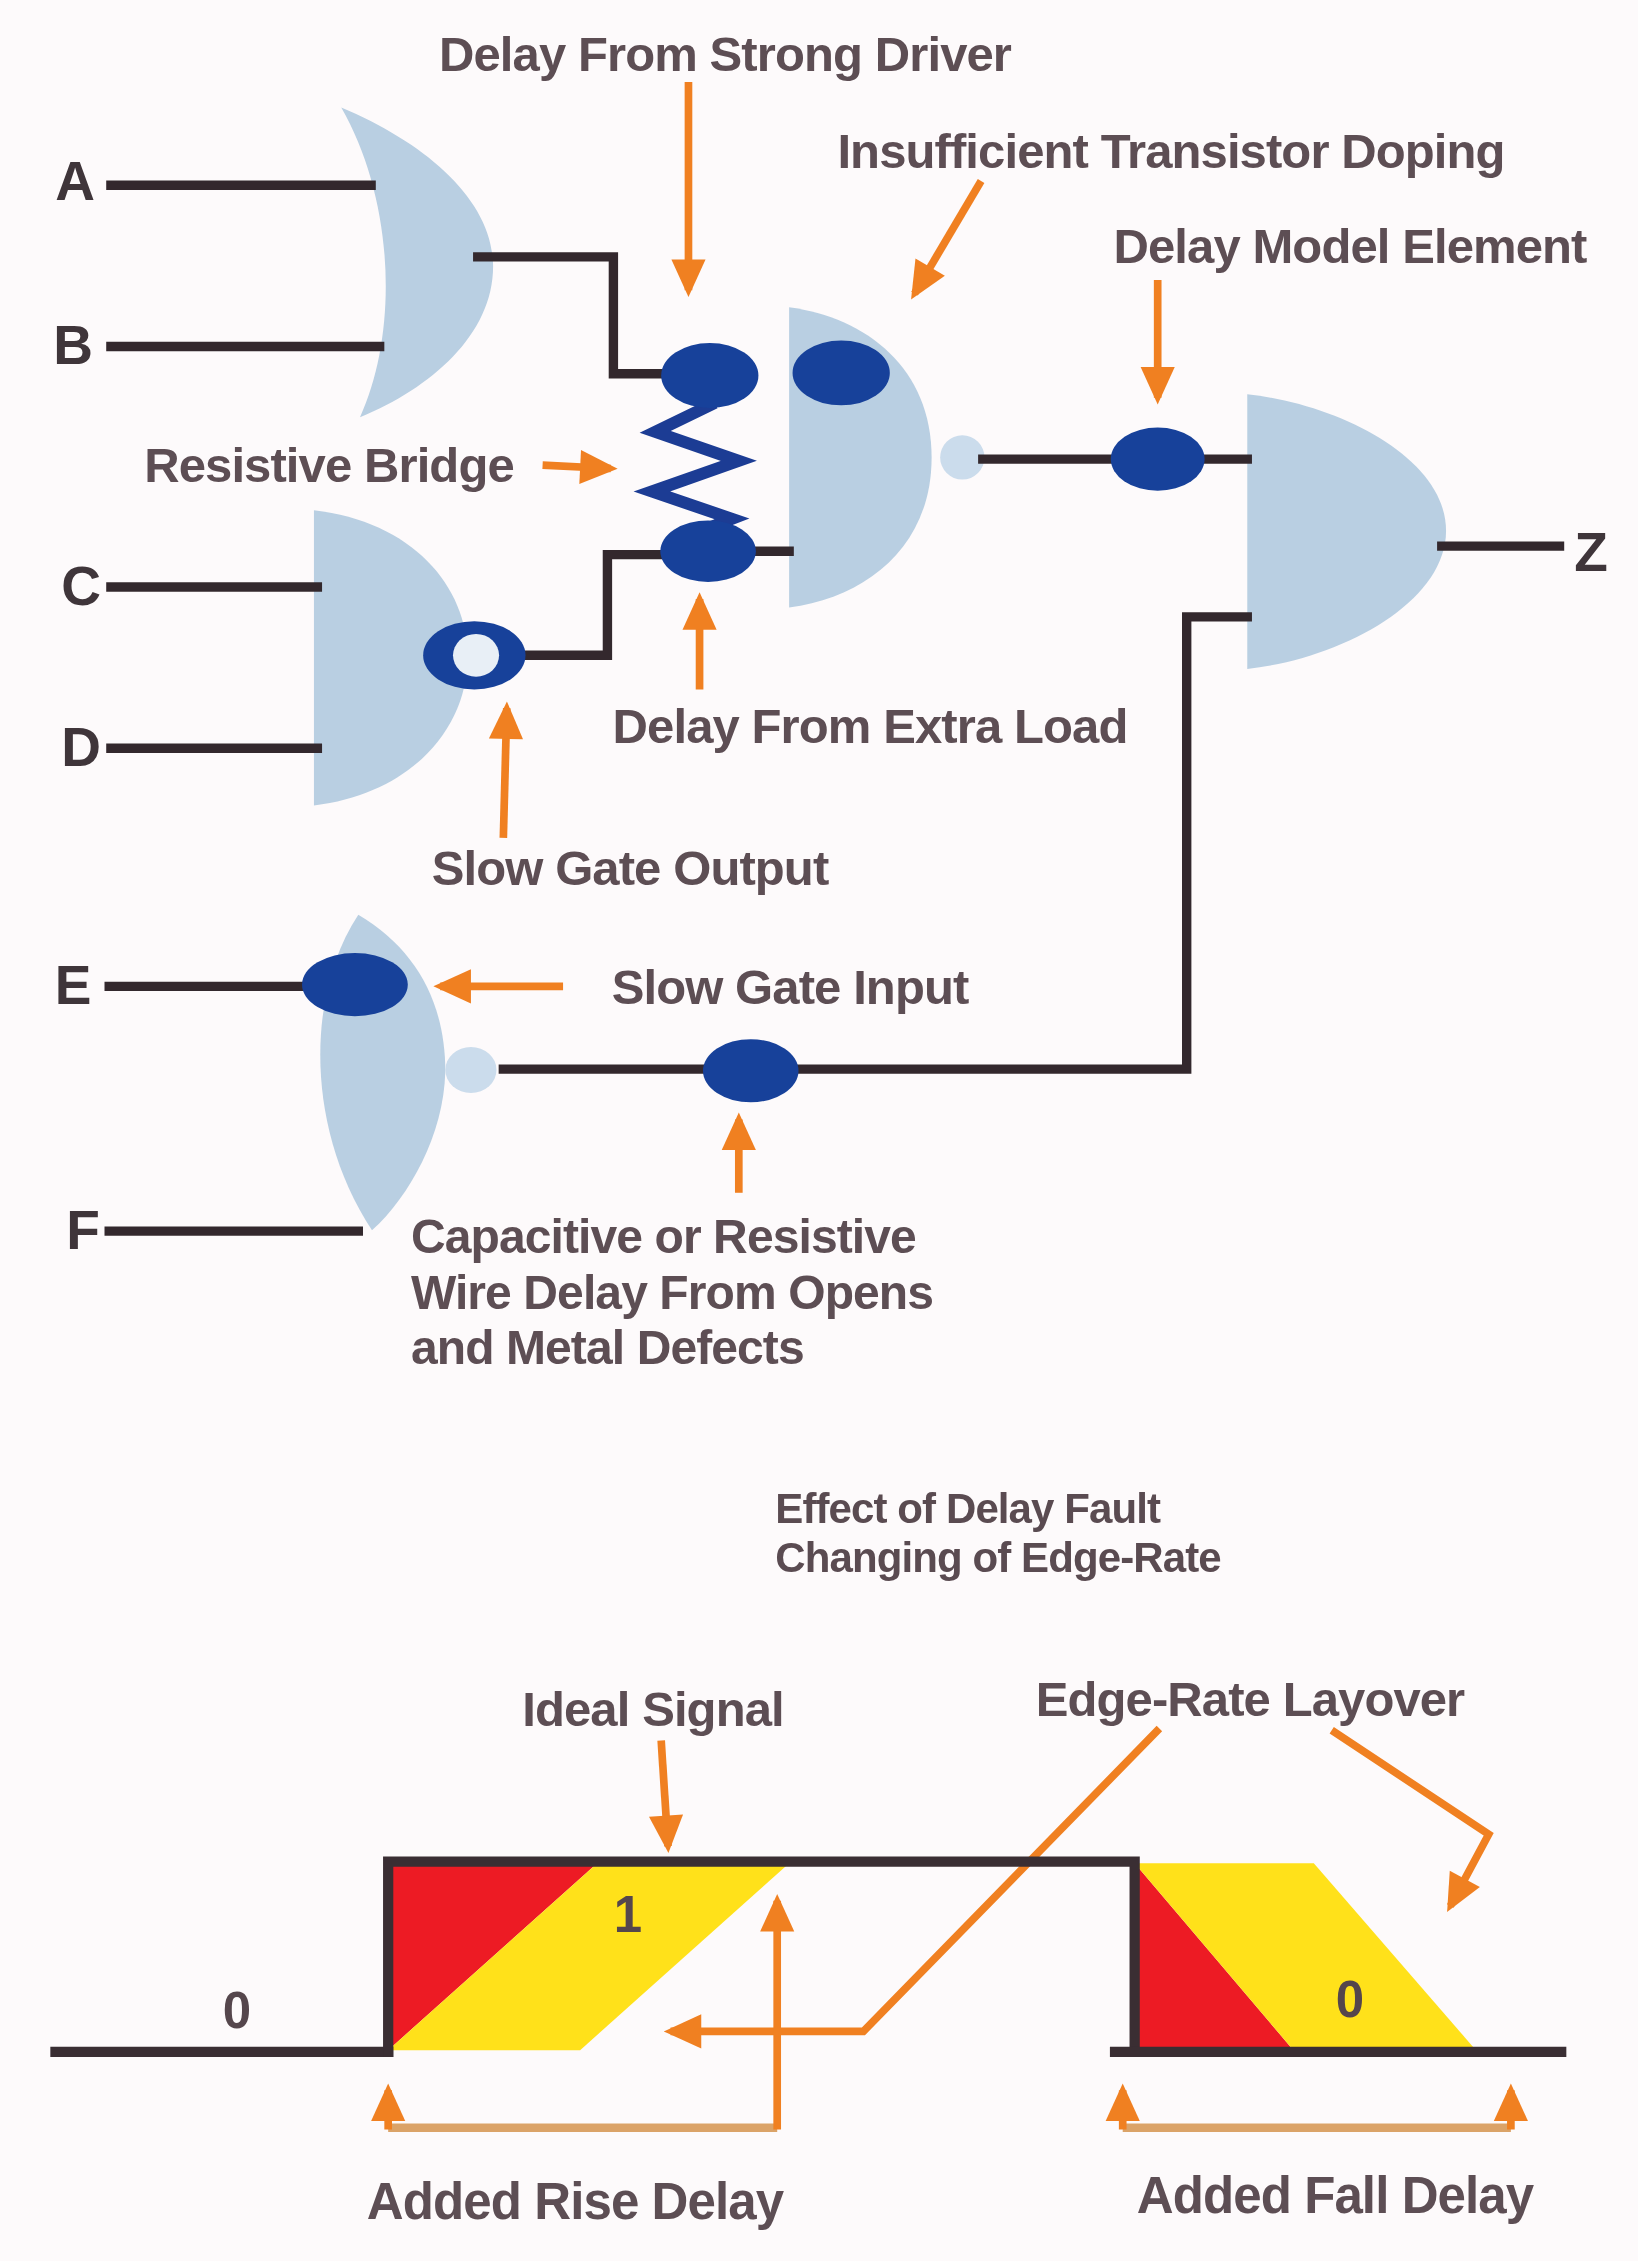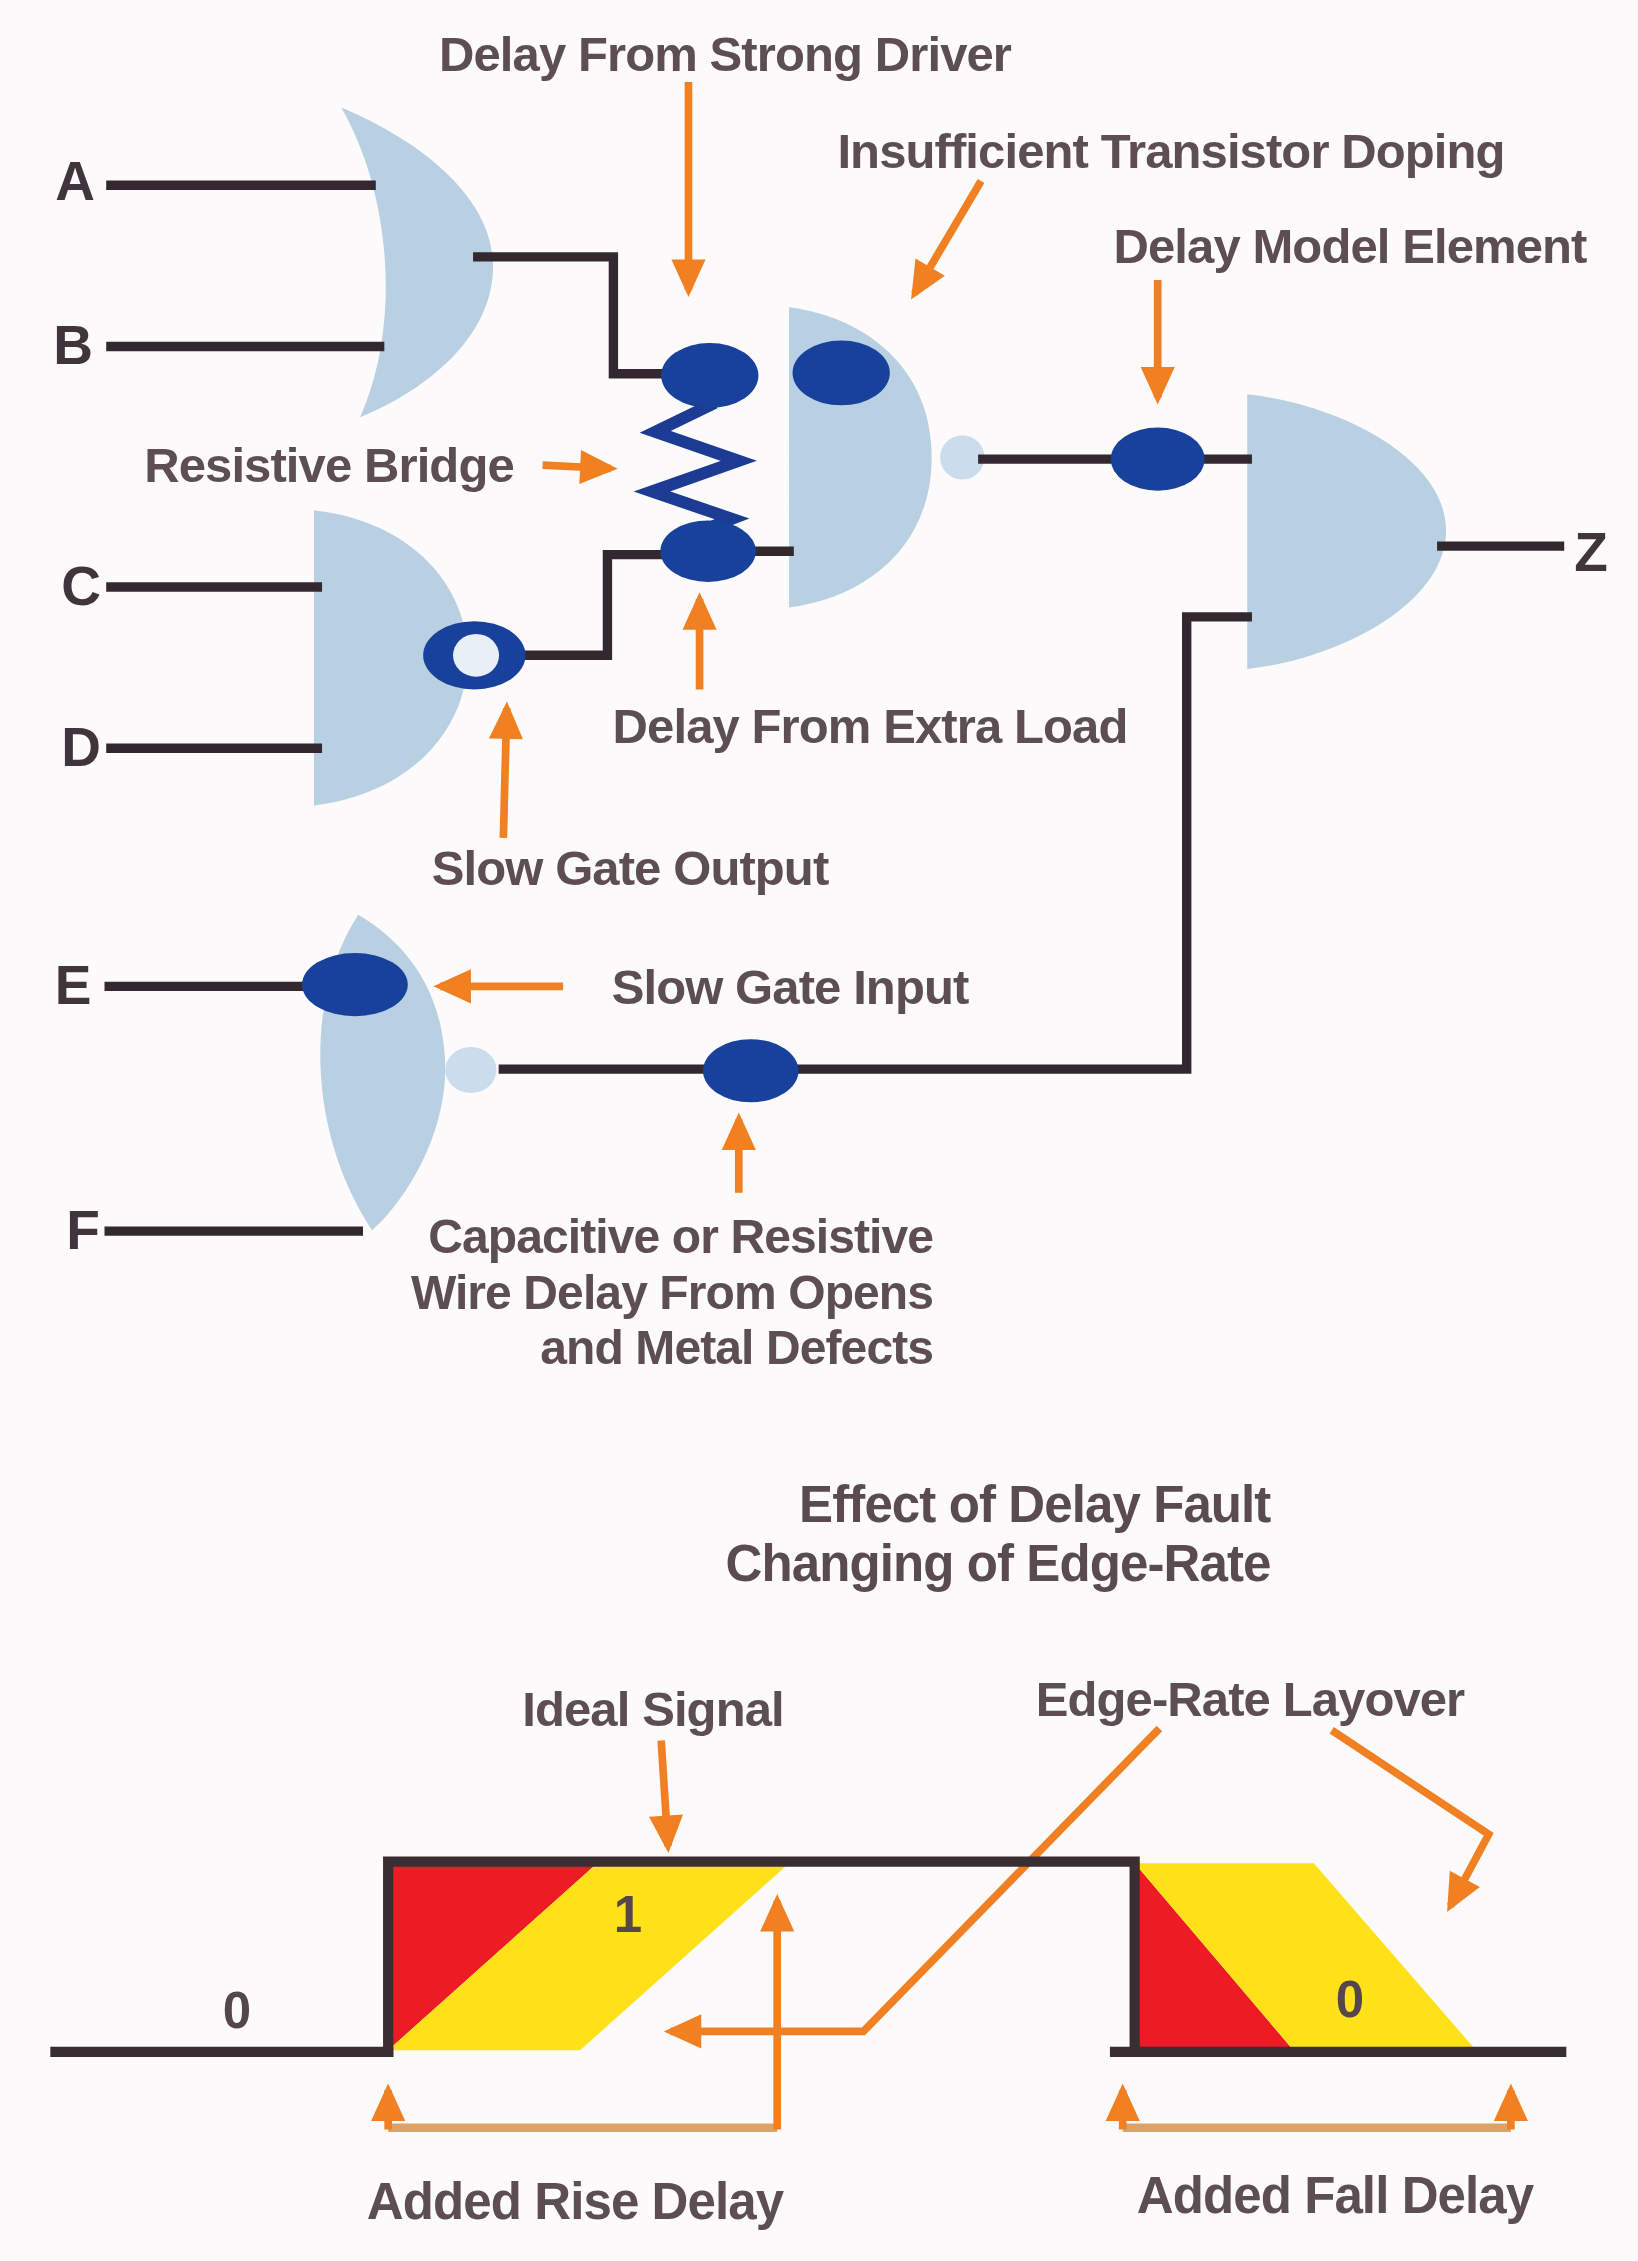--- a/index.html
+++ b/index.html
@@ -5,27 +5,27 @@
   html,body{margin:0;padding:0;background:#efecec;}
   .stage{
     position:relative;width:1638px;height:2261px;margin:0 auto;
     background:#fdfafb;overflow:hidden;
     font-family:"Liberation Sans", sans-serif;
   }
   .layer{position:absolute;left:0;top:0;width:100%;height:100%;}
   svg{display:block;}
   .lbl{
     position:absolute;transform:translate(-50%,-50%);
-    white-space:nowrap;text-align:right;
+    white-space:nowrap;text-align:left;
     font-weight:bold;font-size:46px;line-height:1.16;
     color:#5d4e54;letter-spacing:-0.9px;
   }
   .lbl span{display:block;}
   .in-letter{font-size:55px;color:#3f353a;letter-spacing:0;}
-  .title{font-size:51px;color:#5a4b51;}
+  .title{font-size:42px;color:#5a4b51;}
   .level{font-size:51px;color:#55464c;letter-spacing:0;}
 </style>
 </head>
 <body>
 
 <div class="stage">
 
   <svg class="layer" viewBox="0 0 1920 2650" width="1638" height="2261">
     <defs>
       <marker id="ah" orient="auto" markerUnits="userSpaceOnUse" markerWidth="52" markerHeight="44" refX="38" refY="22">

